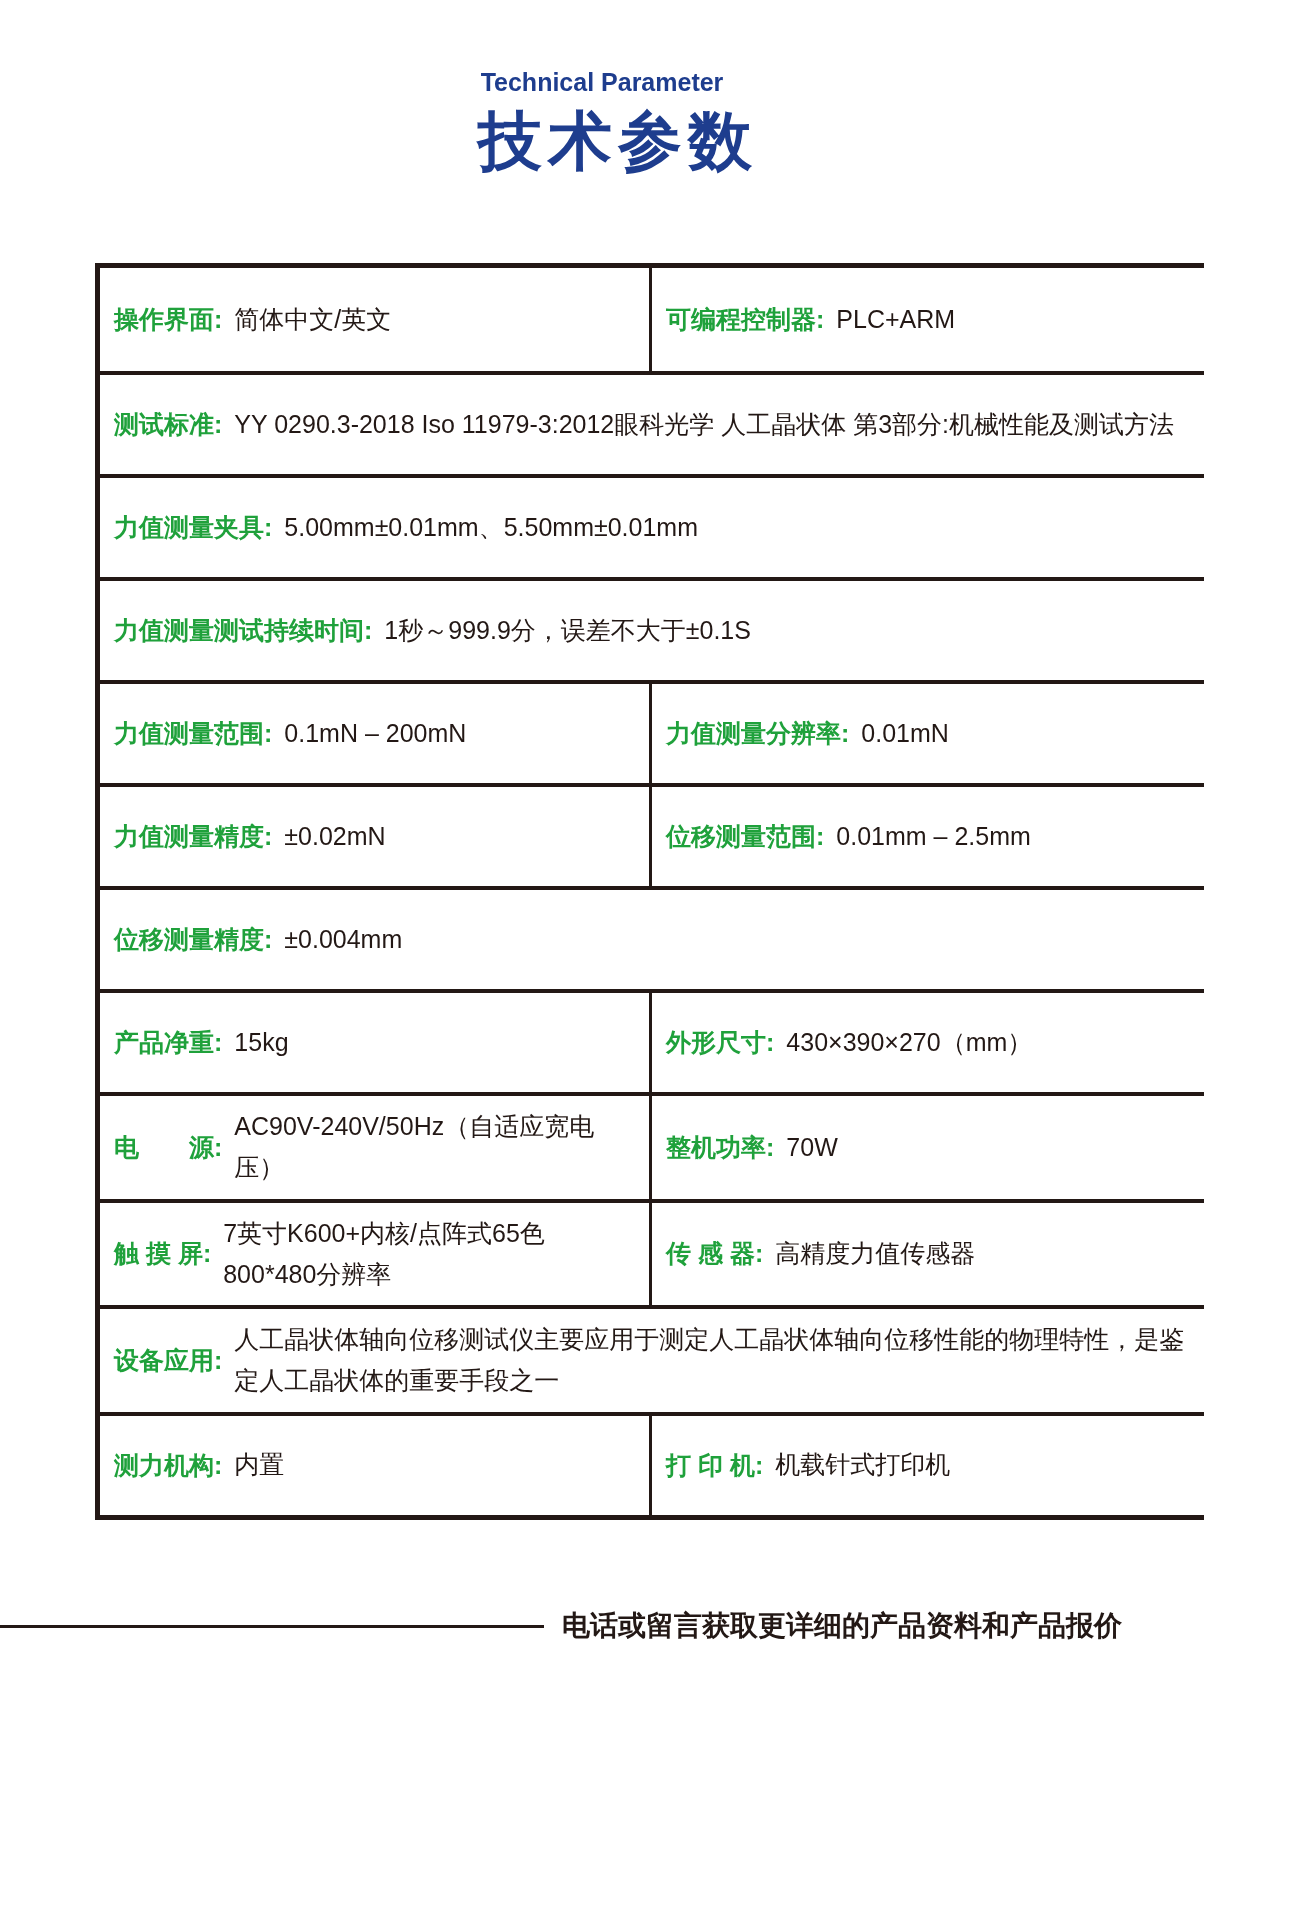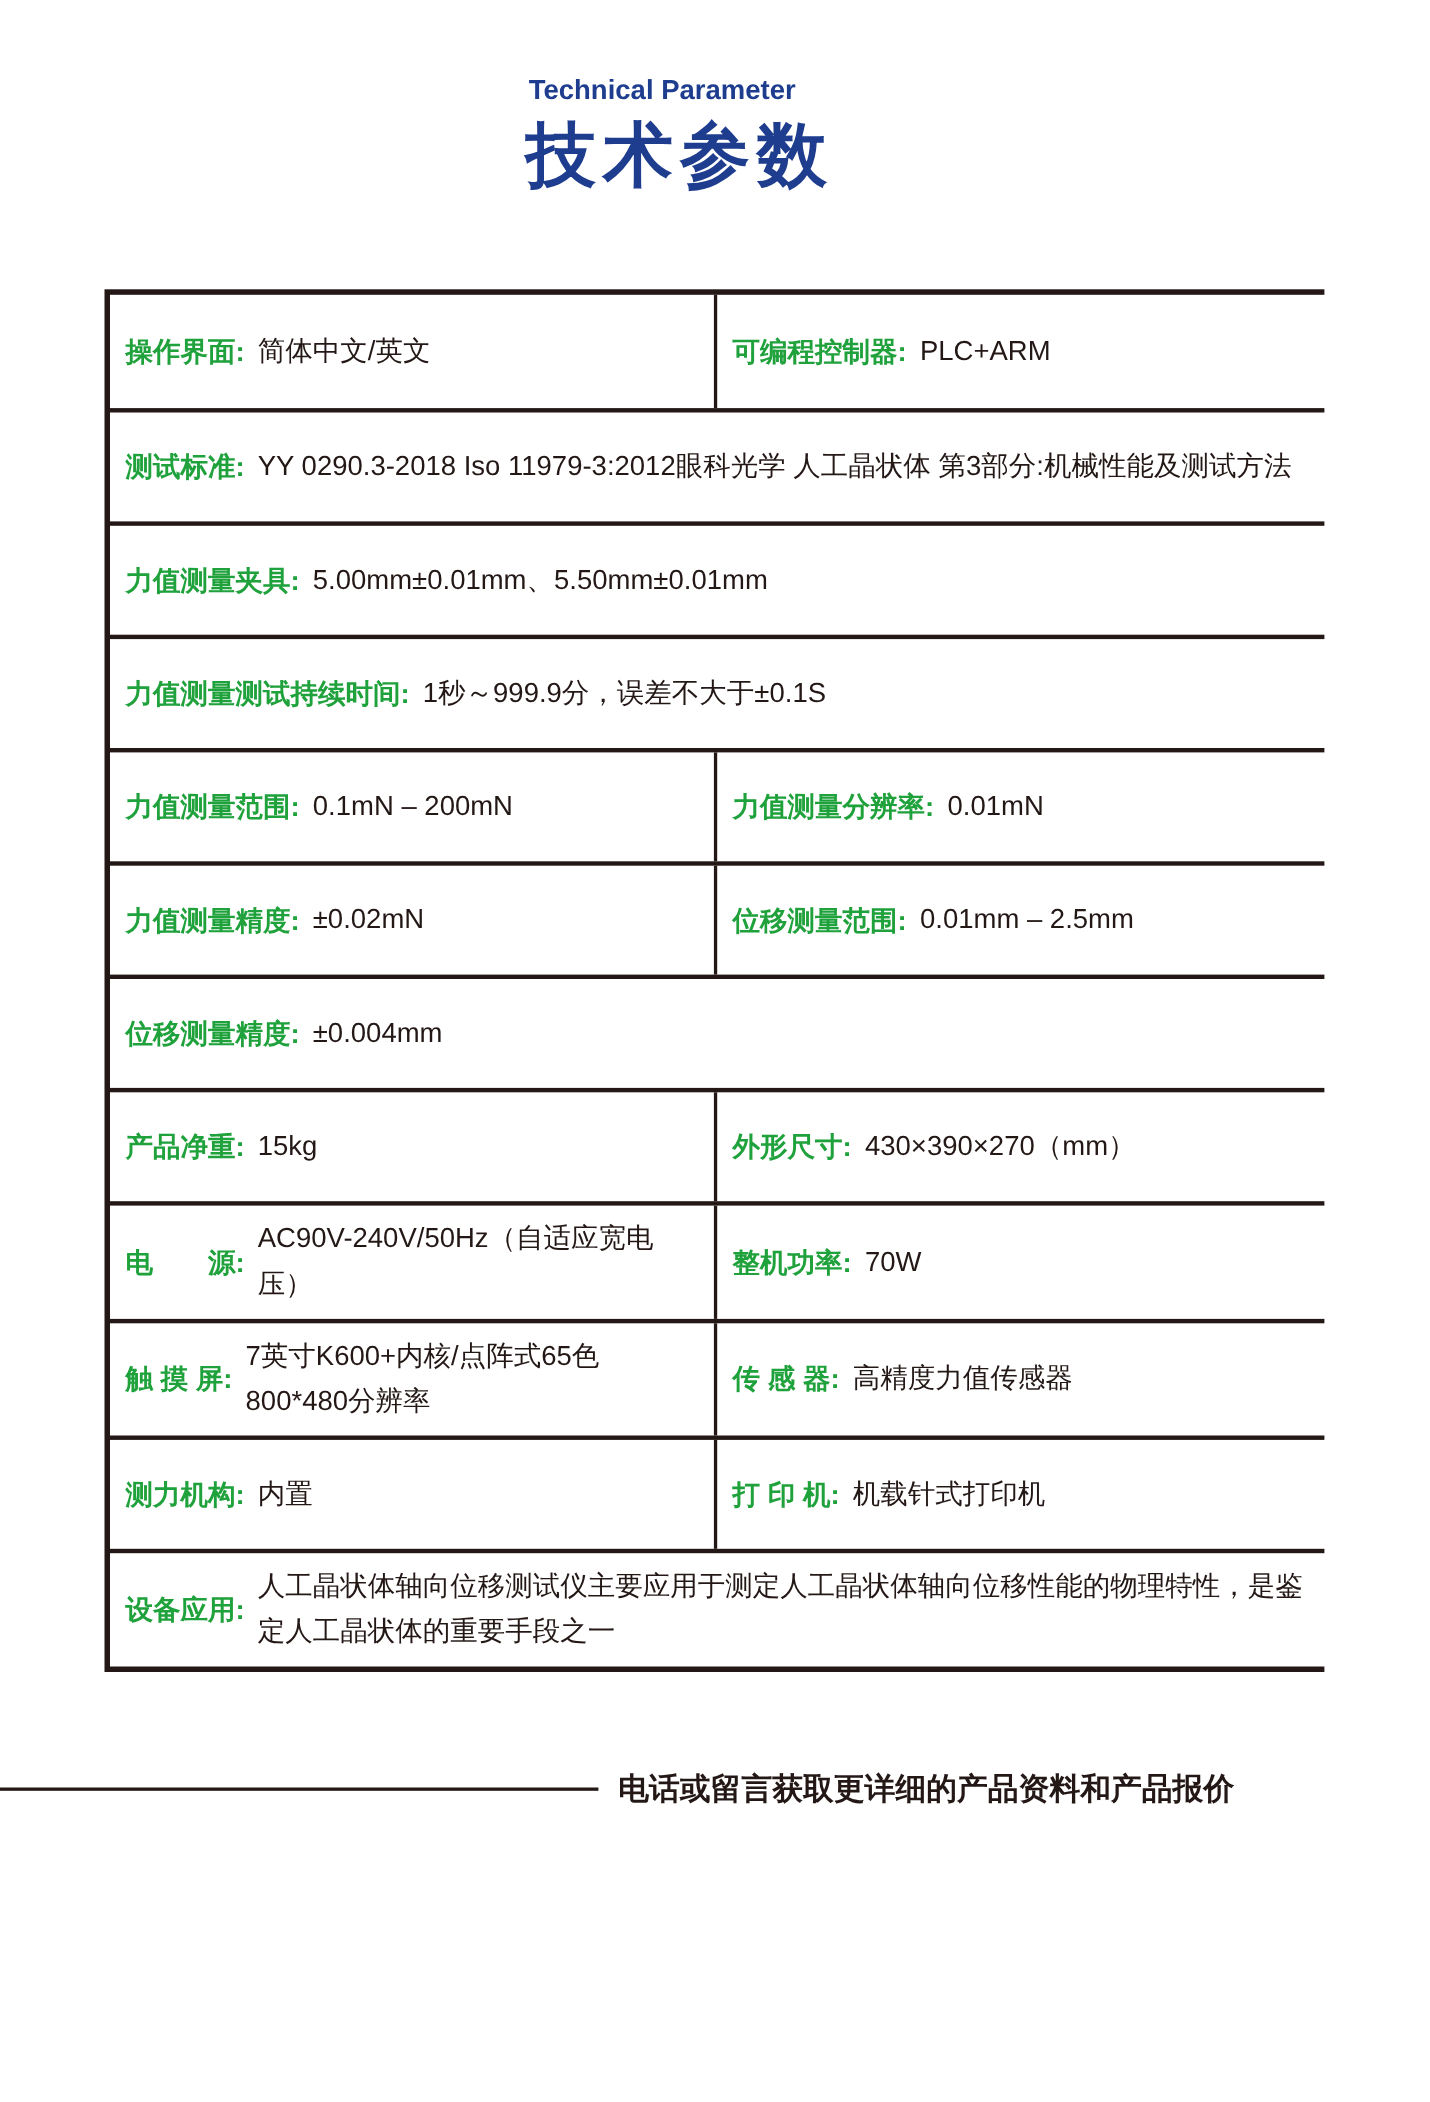--- a/index.html
+++ b/index.html
@@ -160,40 +160,40 @@
         </div>
       </div>
       <div class="cell right">
         <div class="cell-inner">
           <span class="label">传 感 器:</span>
           <span class="value">高精度力值传感器</span>
         </div>
       </div>
     </div>
 
+    <div class="row">
+      <div class="cell">
+        <div class="cell-inner">
+          <span class="label">设备应用:</span>
+          <span class="value">人工晶状体轴向位移测试仪主要应用于测定人工晶状体轴向位移性能的物理特性，是鉴定人工晶状体的重要手段之一</span>
+        </div>
+      </div>
+    </div>
+
     <div class="row split">
       <div class="cell left">
         <div class="cell-inner">
           <span class="label">测力机构:</span>
           <span class="value">内置</span>
         </div>
       </div>
       <div class="cell right">
         <div class="cell-inner">
           <span class="label">打 印 机:</span>
           <span class="value">机载针式打印机</span>
-        </div>
-      </div>
-    </div>
-
-    <div class="row">
-      <div class="cell">
-        <div class="cell-inner">
-          <span class="label">设备应用:</span>
-          <span class="value">人工晶状体轴向位移测试仪主要应用于测定人工晶状体轴向位移性能的物理特性，是鉴定人工晶状体的重要手段之一</span>
         </div>
       </div>
     </div>
 
   </div>
 
   <div class="footer">
     <div class="footer-line"></div>
     <div class="footer-text">电话或留言获取更详细的产品资料和产品报价</div>
   </div>

